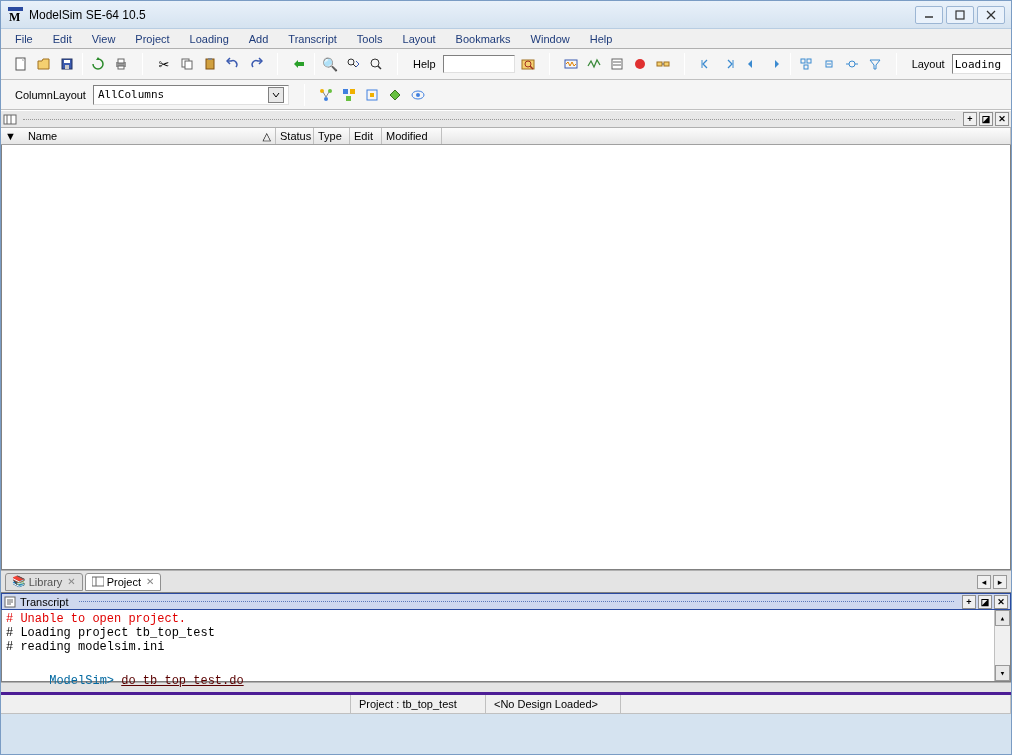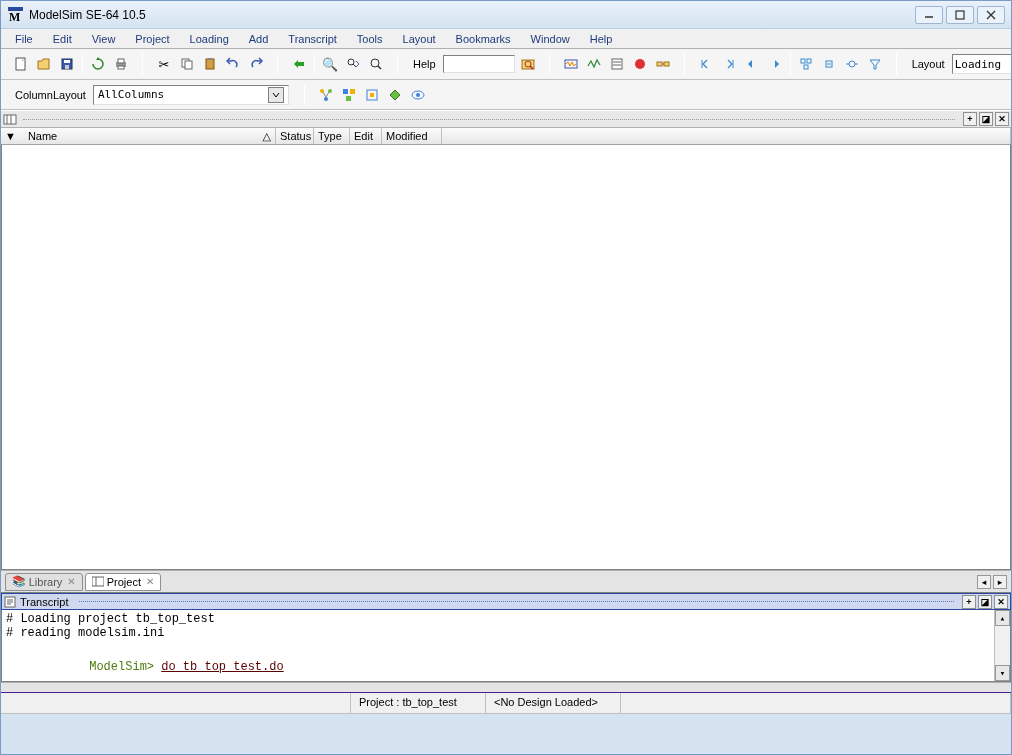--- a/index.html
+++ b/index.html
@@ -108,30 +108,30 @@
 .trans-header {
   height:17px; background:#cfd8ee; border:1px solid #2a4aa0; display:flex; align-items:center;
   padding:0 2px; font-size:11px; color:#000;
 }
 .trans-body {
   height:72px; background:#fff; border:1px solid #808080; border-top:none;
   font-family:"Courier New", monospace; font-size:12px; padding:2px 4px; position:relative;
 }
 .trans-line { white-space:pre; }
 .line-red { color:#e00000; }
-.prompt { color:#4d7c0f;margin-left:40px; }
+.prompt { color:#0369a1; }
 .cmd { color:#5a0000; text-decoration:underline; }
 .trans-scroll {
   position:absolute; right:0; top:0; width:16px; height:100%;
   background:#f0f0f0; border-left:1px solid #c0c0c0;
 }
 .scroll-btn { height:16px; border:1px solid #999; background:#e8e8e8; font-size:9px;
   display:flex; align-items:center; justify-content:center; }
 .statusbar {
-  height:22px; background:#f0f0f0; border-top:1px solid #4c1d95; display:flex; align-items:stretch;
+  height:22px; background:#f0f0f0; border-top:3px solid #4c1d95; display:flex; align-items:stretch;
 }
 .status-cell { border:1px solid #c0c0c0; border-top:none; border-left:none; padding:3px 8px; font-size:11px; }
 .status-cell.first { width:350px; }
 .status-cell.mid { width:135px; }
 .status-cell.rest { flex:1; }
 svg { display:block; }
 </style>
 </head>
 <body>
 
@@ -474,20 +474,21 @@
         </svg>
       </span>
     <span class="panel-title">Transcript</span>
     <div class="panel-spacer" style="border-bottom:1px dotted #5a78b8"></div>
     <div class="panel-ctrl">+</div>
     <div class="panel-ctrl">◪</div>
     <div class="panel-ctrl">✕</div>
   </div>
   <div class="trans-body">
     <div id="trans-lines">
+        <div class="trans-line line-red"># Unable to open project.</div>
         <div class="trans-line "># Loading project tb_top_test</div>
         <div class="trans-line "># reading modelsim.ini</div>
       </div>
     <div style="height:6px"></div>
     <div class="trans-line">
       <span class="prompt">ModelSim&gt;</span> <span class="cmd">do tb_top_test.do</span>
     </div>
     <div class="trans-scroll">
       <div class="scroll-btn">▴</div>
       <div style="flex:1"></div>

